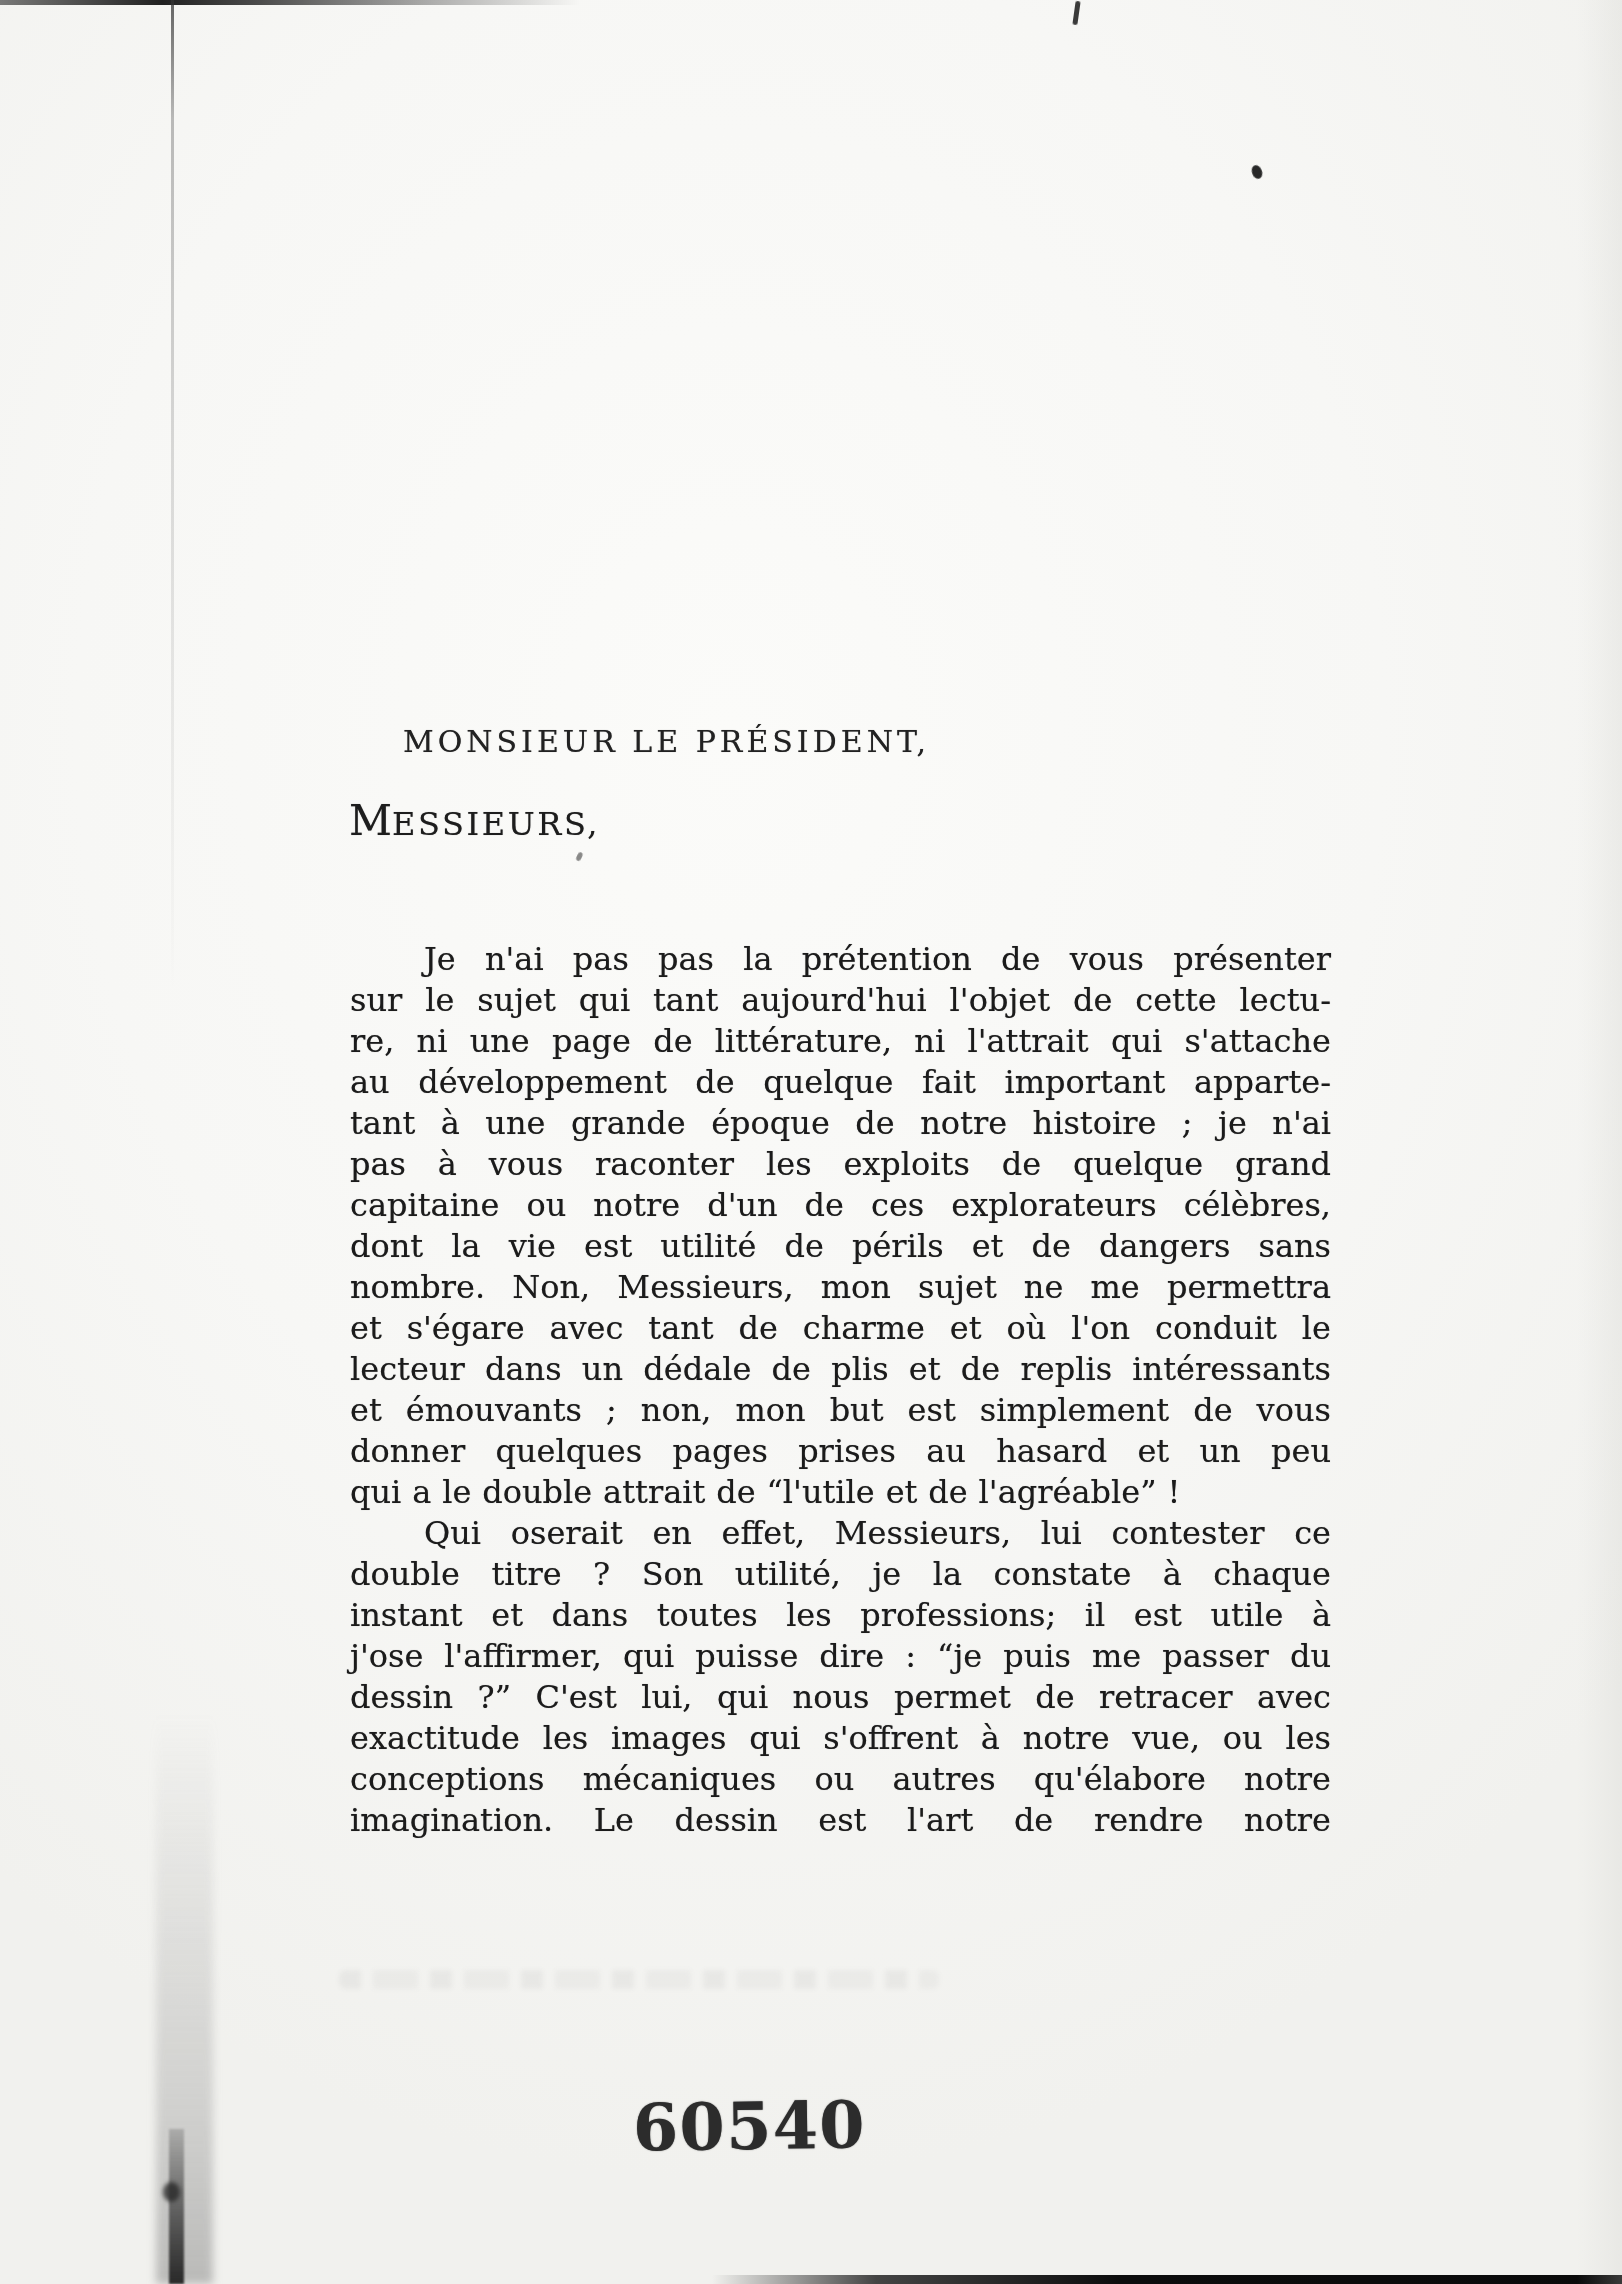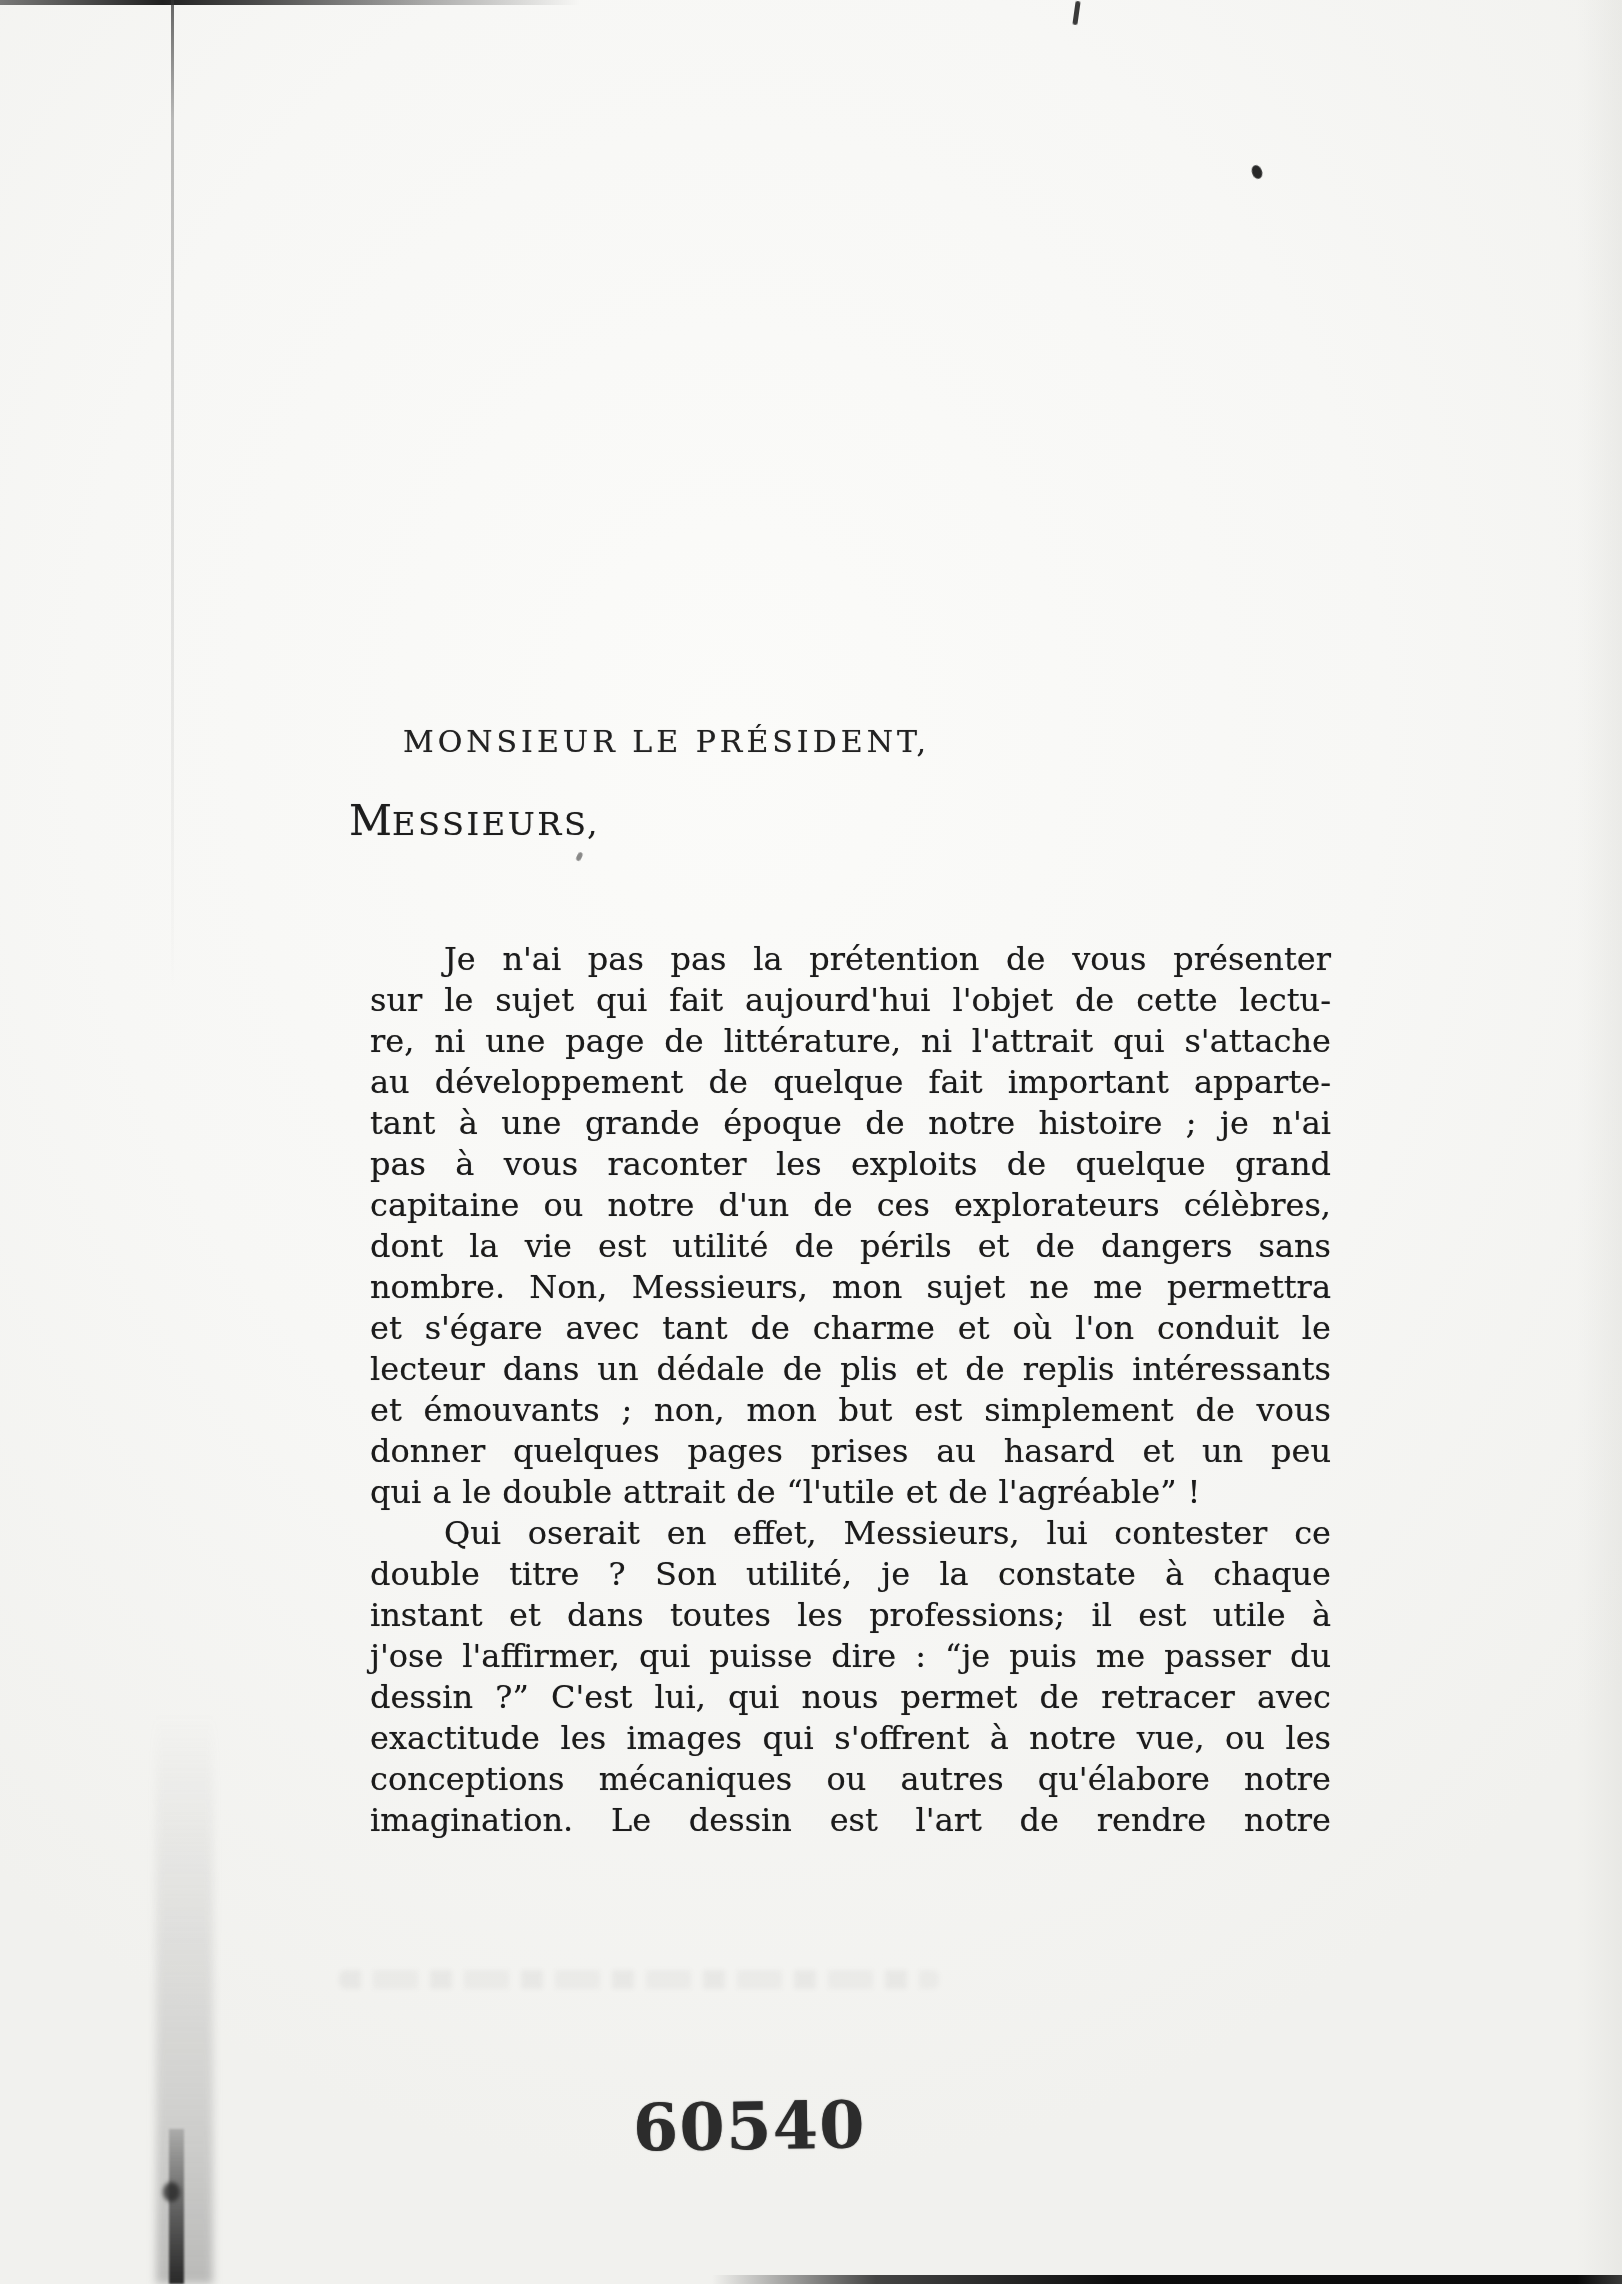--- a/index.html
+++ b/index.html
@@ -103,21 +103,21 @@
   .messieurs .initial { font-size: 42px; }
   .messieurs .rest { font-size: 32px; letter-spacing: 2.6px; }
   .body-text {
     position: absolute; left: 350px; top: 939px;
     width: 981px;
     font-size: 32px; line-height: 41px;
     color: #1b1b1b;
     text-shadow: 0 0 0.7px rgba(25,25,25,.5);
     word-spacing: 0.7px;
   }
-  .body-text .line { text-align: justify; margin-left: 20px; }
+  .body-text .line { text-align: justify; }
   .body-text .line.j { text-align-last: justify; }
   .body-text .line.ind { text-indent: 74px; }
   .stamp {
     position: absolute; left: 633px; top: 2088px;
     font-size: 65px; font-weight: bold;
     color: #2c2c2c;
     letter-spacing: 1.3px;
     text-shadow: 0 0 1.3px rgba(40,40,40,.7);
     transform: rotate(-0.8deg);
   }
@@ -141,21 +141,21 @@
 
   <div class="salutation">MONSIEUR LE PRÉSIDENT,</div>
 
   <div class="messieurs">
     <span class="initial">M</span><span class="rest">ESSIEURS,</span>
   </div>
 
   <div class="body-text">
 
   <div class="line j ind">Je n'ai pas pas la prétention de vous présenter</div>
-      <div class="line j">sur le sujet qui fait aujourd'hui l'objet de cette lectu-</div>
+      <div class="line j">sur le sujet qui tant aujourd'hui l'objet de cette lectu-</div>
       <div class="line j">re, ni une page de littérature, ni l'attrait qui s'attache</div>
       <div class="line j">au développement de quelque fait important apparte-</div>
       <div class="line j">tant à une grande époque de notre histoire ; je n'ai</div>
       <div class="line j">pas à vous raconter les exploits de quelque grand</div>
       <div class="line j">capitaine ou notre d'un de ces explorateurs célèbres,</div>
       <div class="line j">dont la vie est utilité de périls et de dangers sans</div>
       <div class="line j">nombre. Non, Messieurs, mon sujet ne me permettra</div>
       <div class="line j">et s'égare avec tant de charme et où l'on conduit le</div>
       <div class="line j">lecteur dans un dédale de plis et de replis intéressants</div>
       <div class="line j">et émouvants ; non, mon but est simplement de vous</div>

